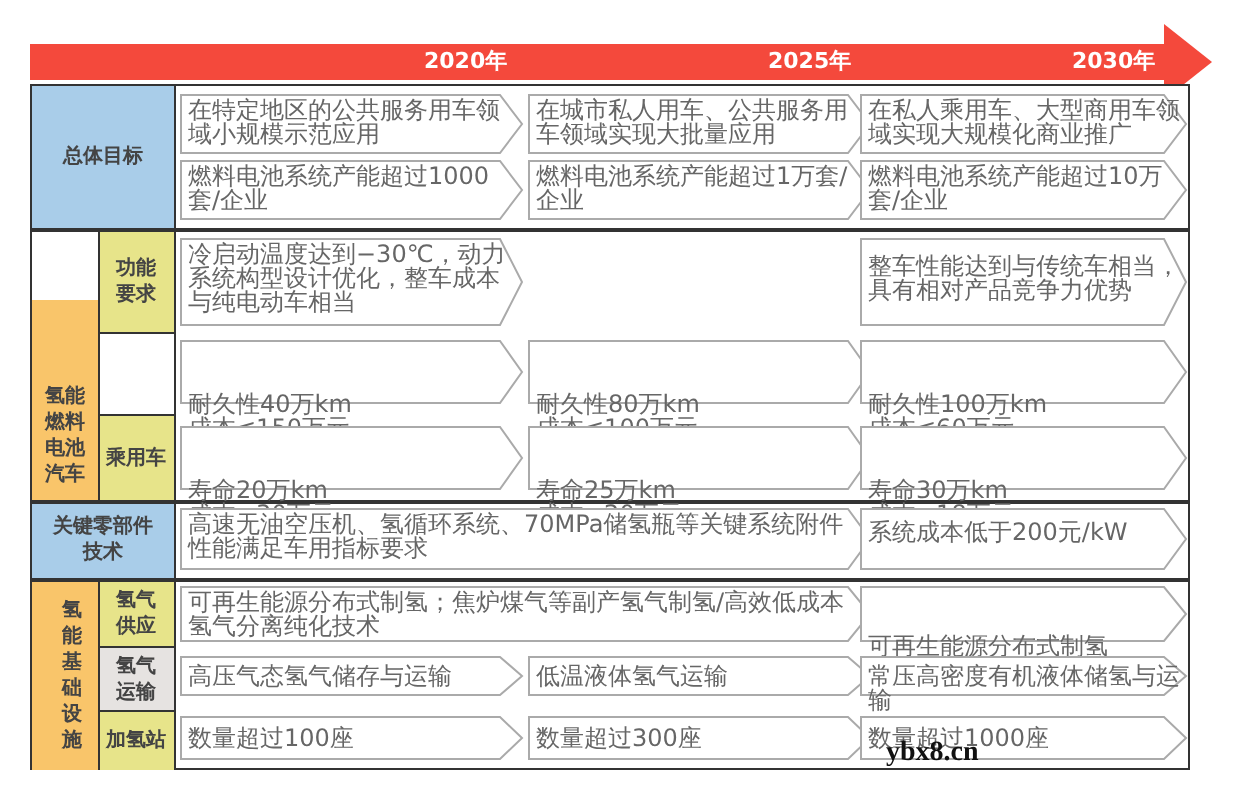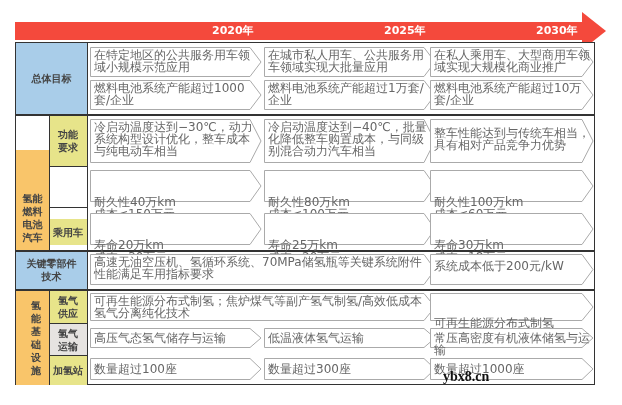--- a/index.html
+++ b/index.html
@@ -35,21 +35,21 @@
 <div class="year" style="left:212px">2020年</div>
 <div class="year" style="left:384px">2025年</div>
 <div class="year" style="left:536px">2030年</div>
 
 <div class="tbl">
 
   <div class="cell blue" style="left:0;top:0;width:71px;height:71px">总体目标</div>
 
   <div class="cell orange" style="left:0;top:72px;width:33px;height:135px;padding:0 4px;margin-top:35px;">氢能燃料电池汽车</div>
   <div class="cell yellow" style="left:33px;top:72px;width:38px;height:51px;padding:0 8px;">功能要求</div>
-  <div class="cell yellow" style="left:33px;top:176px;width:38px;height:26px">乘用车</div>
+  <div class="cell yellow" style="left:33px;top:165px;width:38px;height:42px">乘用车</div>
 
   <div class="cell blue" style="left:0;top:208px;width:71px;height:38px;padding:0 6px;">关键零部件技术</div>
 
   <div class="cell orange" style="left:0;top:247px;width:33px;height:95px;padding:0 20px;">氢能基础设施</div>
   <div class="cell yellow" style="left:33px;top:247px;width:38px;height:33px;padding:0 8px;">氢气供应</div>
   <div class="cell grey" style="left:33px;top:281px;width:38px;height:31px;padding:0 8px;">氢气运输</div>
   <div class="cell yellow" style="left:33px;top:313px;width:38px;height:29px">加氢站</div>
 
   <div class="vline" style="left:71px;top:0;height:342px"></div>
   <div class="vline" style="left:33px;top:72px;height:135px"></div>
@@ -99,26 +99,20 @@
       </svg>
     <span>燃料电池系统产能超过10万套/企业</span>
     </div>
 
   <div class="chev" style="left:74px;top:76px;width:172px;height:44px">
     <svg width="172" height="44">
         <polygon points="0.5,0.5 160,0.5 171,22 160,43.5 0.5,43.5" fill="#fff" stroke="#aaa"></polygon>
       </svg>
     <span>冷启动温度达到−30℃，动力系统构型设计优化，整车成本与纯电动车相当</span>
     </div>
-  <div class="chev" style="left:248px;top:76px;width:172px;height:44px">
-    <svg width="172" height="44">
-        <polygon points="0.5,0.5 160,0.5 171,22 160,43.5 0.5,43.5" fill="#fff" stroke="#aaa"></polygon>
-      </svg>
-    <span>冷启动温度达到−40℃，批量化降低整车购置成本，与同级别混合动力汽车相当</span>
-    </div>
   <div class="chev" style="left:414px;top:76px;width:164px;height:44px;padding-top:8px">
     <svg width="164" height="44" style="top:0">
         <polygon points="0.5,0.5 152,0.5 163,22 152,43.5 0.5,43.5" fill="#fff" stroke="#aaa"></polygon>
       </svg>
     <span>整车性能达到与传统车相当，具有相对产品竞争力优势</span>
     </div>
 
   <div class="chev" style="left:74px;top:127px;width:172px;height:32px;white-space:pre-line">
     <svg width="172" height="32">
         <polygon points="0.5,0.5 160,0.5 171,16 160,31.5 0.5,31.5" fill="#fff" stroke="#aaa"></polygon>

